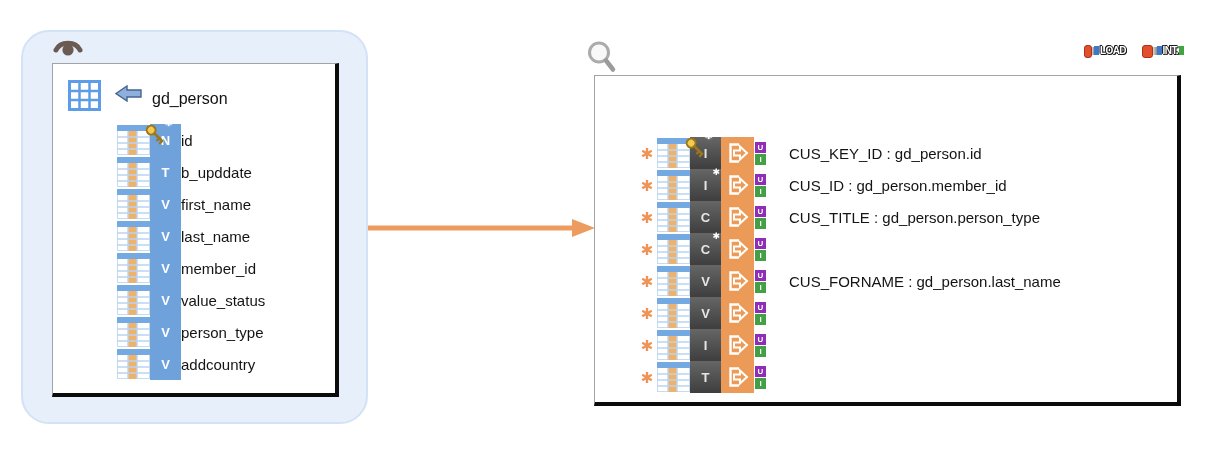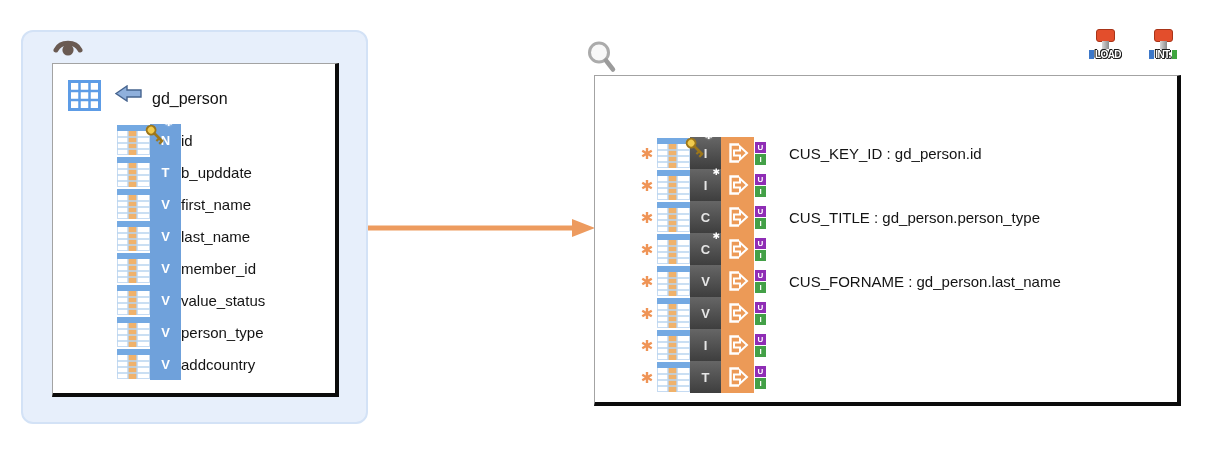--- a/index.html
+++ b/index.html
@@ -1,21 +1,21 @@
 <!DOCTYPE html>
 <html><head>
 <meta charset="utf-8">
 <style>
   html,body{margin:0;padding:0;background:#fff;}
   body{font-family:"Liberation Sans","DejaVu Sans",sans-serif;}
   .canvas{position:relative;width:1214px;height:466px;background:#fff;overflow:hidden;}
 
   
   .left-container{position:absolute;left:21px;top:30px;width:347px;height:394px;
-    background:#E7EFFB;border:2px solid #D3E2F6;border-radius:12px;box-sizing:border-box;}
+    background:#E7EFFB;border:2px solid #D3E2F6;border-radius:28px;box-sizing:border-box;}
   .eye{position:absolute;left:27px;top:1px;width:36px;height:26px;}
 
   
   .panel{position:absolute;background:#fff;border:1px solid #A3A3A3;
     border-right:4px solid #0B0B0B;border-bottom:4px solid #0B0B0B;box-sizing:border-box;}
   .left-panel{left:29px;top:31px;width:287px;height:334px;}
   .right-panel{left:594px;top:75px;width:587px;height:331px;}
 
   .panel-header{position:absolute;left:0;top:0;right:0;height:56px;}
   .hdr-table-icon{position:absolute;width:33px;height:31px;}
@@ -63,21 +63,21 @@
     color:#fff;font-size:8px;font-weight:bold;line-height:11px;}
   .flag.purple{background:#8F2DB5;}
   .flag.green{background:#43A047;}
 
   
   .flow-arrow{position:absolute;left:366px;top:216px;}
 
   
   .magnifier{position:absolute;left:586px;top:40px;width:31px;height:33px;}
   .stamp{position:absolute;top:29px;width:42px;height:45px;display:flex;
-    flex-direction:column;align-items:center;cursor:pointer;}
+    flex-direction:row;align-items:center;cursor:pointer;}
   .stamp-load{left:1084px;}
   .stamp-int{left:1142px;}
   .stamp-head{width:19px;height:13px;background:#E34E2C;border:1px solid #A83418;
     border-radius:3px;box-sizing:border-box;}
   .stamp-stem{width:7px;height:8px;background:linear-gradient(90deg,#D8D8D8,#8A8A8A);
     margin-top:-1px;}
   .stamp-label{margin-top:-2px;display:flex;align-items:center;height:15px;}
   .stamp-label b{color:#fff;font-size:10px;font-weight:900;letter-spacing:-0.6px;
     line-height:14px;text-shadow:-1px 0 0 #1c1c1c,1px 0 0 #1c1c1c,0 -1px 0 #1c1c1c,
     0 1px 0 #1c1c1c,1px 1px 0 #1c1c1c,-1px -1px 0 #1c1c1c;}
@@ -392,20 +392,21 @@
           <span class="export-badge">
             <svg width="24" height="24" viewBox="0 0 24 24">
               <path d="M13,3.5 H4.5 V20.5 H13" fill="none" stroke="#fff" stroke-width="2.4"></path>
               <polygon points="8,9.5 14,9.5 14,5.5 21,12 14,18.5 14,14.5 8,14.5" fill="none" stroke="#fff" stroke-width="2"></polygon>
             </svg>
           </span>
           <span class="ui-stack">
             <span class="flag purple">U</span>
             <span class="flag green">I</span>
           </span>
+          <span class="row-label">CUS_ID : gd_person.member_id</span>
         </div>
 
         <div class="row">
           <span class="mand-star">✱</span>
           <span class="col-icon">
             <svg width="33" height="30" viewBox="0 0 33 30">
               <rect x="0.5" y="0.5" width="32" height="29" fill="#fff" stroke="#C6DBF2"></rect>
               <rect x="0" y="0" width="33" height="6" fill="#74A9E2"></rect>
               <rect x="11" y="6" width="9" height="24" fill="#F0B26B"></rect>
               <line x1="0" y1="12" x2="33" y2="12" stroke="#B9D4EF" stroke-width="1.6"></line>

